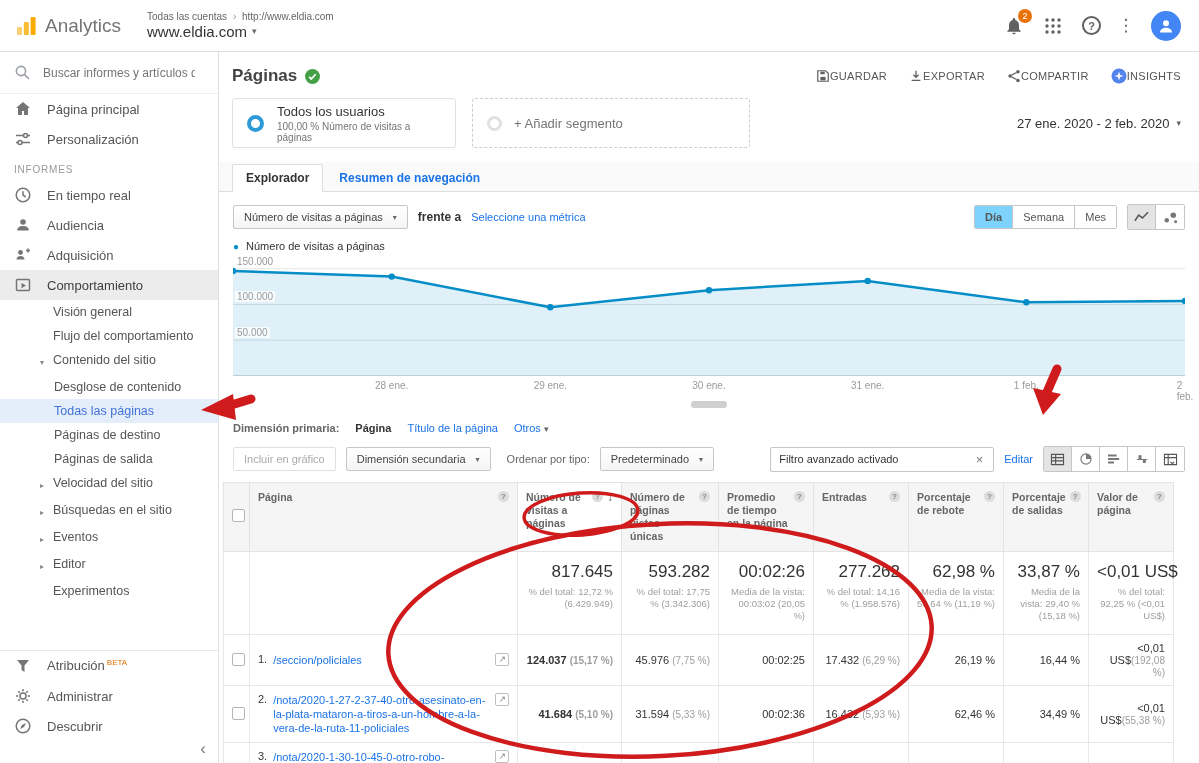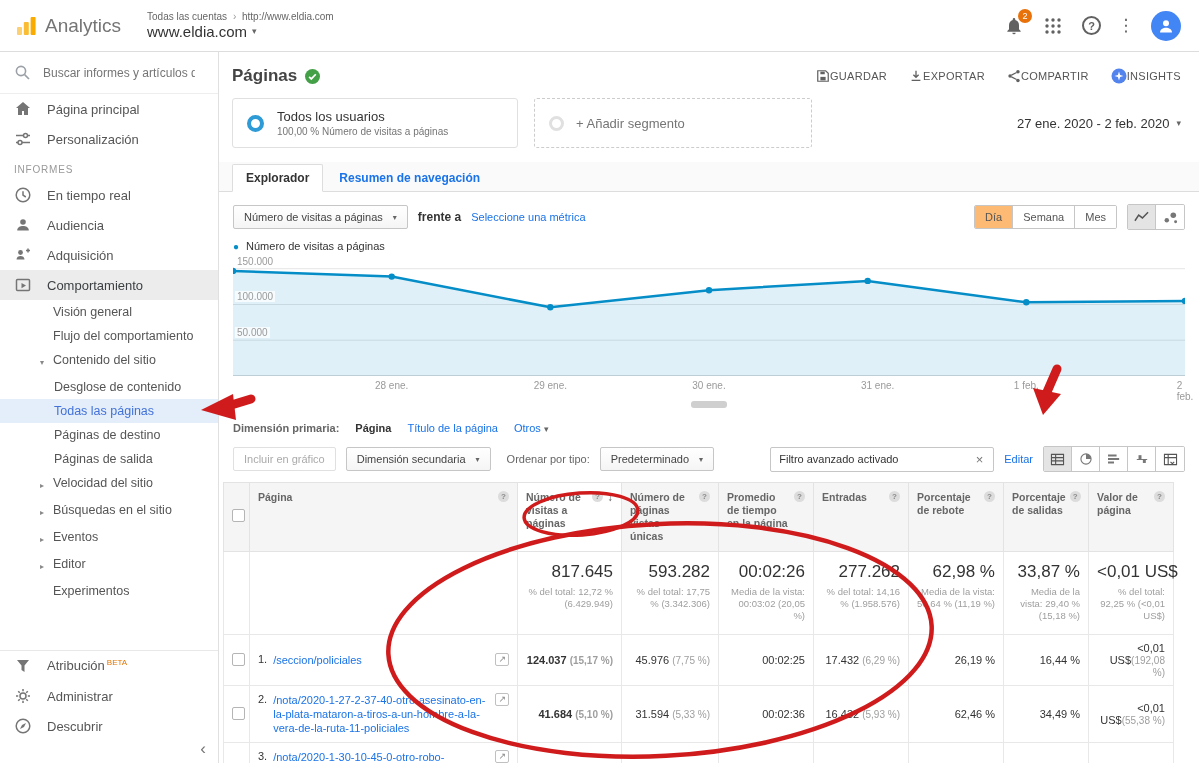--- a/index.html
+++ b/index.html
@@ -47,21 +47,21 @@
   .collapse-btn{position:absolute;bottom:4px;right:12px;font-size:17px;color:#757575;cursor:pointer}
 
   
   .mh{display:flex;align-items:center;gap:8px;padding:14px 18px 6px 13px}
   .mh h1{font-size:17px;font-weight:bold;color:#444}
   .actions{margin-left:auto;display:flex;gap:22px}
   .action{display:flex;align-items:center;font-size:11px;color:#555;cursor:pointer;letter-spacing:.3px}
 
   
   .segment-row{display:flex;align-items:center;gap:16px;padding:6px 18px 14px 13px}
-  .seg-card{width:286px;height:50px;border:1px solid #e0e0e0;border-radius:3px;display:flex;align-items:center;
+  .seg-card{width:224px;height:50px;border:1px solid #e0e0e0;border-radius:3px;display:flex;align-items:center;
     gap:13px;padding:0 14px;cursor:pointer;background:#fff}
   .ring{width:17px;height:17px;border-radius:50%;border:4px solid #2e9bd6;flex:none}
   .ring.gray{border-color:#e0e0e0;border-width:3px;width:15px;height:15px}
   .seg-title{font-size:13px;color:#333}
   .seg-sub{font-size:10px;color:#757575;margin-top:2px}
   .seg-add{width:278px;height:50px;border:1px dashed #ccc;border-radius:3px;display:flex;align-items:center;
     gap:12px;padding:0 14px;color:#757575;font-size:13px;cursor:pointer}
   .date-range{margin-left:auto;font-size:13px;color:#333;display:flex;align-items:center;gap:7px;cursor:pointer}
 
   
@@ -75,21 +75,21 @@
   .chip{border:1px solid #c6c6c6;border-radius:2px;background:linear-gradient(#fff,#f5f5f5);
     font-size:11px;color:#444;padding:5px 10px;display:inline-flex;gap:10px;align-items:center;cursor:pointer;white-space:nowrap}
   .chip .chev{font-size:8px}
   .chip.disabled{color:#aaa;border-color:#e0e0e0;background:#fff;cursor:default}
   .frente{font-size:12px;color:#333;font-weight:bold}
   .blue-link{color:var(--accent,#1a73e8);font-size:11px;cursor:pointer;text-decoration:none}
   .right-controls{margin-left:auto;display:flex;align-items:center;gap:10px}
   .seg-btns{display:flex;border:1px solid #c6c6c6;border-radius:2px;overflow:hidden}
   .seg-btn{padding:5px 10px;font-size:11px;color:#555;background:#fff;border-right:1px solid #c6c6c6;cursor:pointer}
   .seg-btn:last-child{border-right:0}
-  .seg-btn.active{background:#fdba74;font-weight:normal}
+  .seg-btn.active{background:#7dd3fc;font-weight:bold}
   .icon-btn{width:28px;height:24px;display:flex;align-items:center;justify-content:center;background:#fff;
     border-right:1px solid #c6c6c6;cursor:pointer}
   .icon-btn:last-child{border-right:0}
   .icon-btn.active{background:#e4e4e4}
 
   
   .legend{padding:8px 14px 2px;font-size:11px;color:#333;display:flex;gap:7px;align-items:center}
   .legend .dot{color:var(--chart-line,#058dc7);font-size:10px}
   .chart-outer{margin:4px 14px 0;position:relative;height:152px}
   #plot{position:relative;width:952px;height:118px;border-bottom:1px solid #d8d8d8}
@@ -455,21 +455,21 @@
           <div id="ylabels">
               <span class="ylab" style="top: 69.2424px;">50.000</span>
               <span class="ylab" style="top: 33.4848px;">100.000</span>
               <span class="ylab" style="top: -2.27273px;">150.000</span>
             </div>
         </div>
         <div id="xlabels">
             <span class="xlab" style="left: 16.6667%;">28 ene.</span>
             <span class="xlab" style="left: 33.3333%;">29 ene.</span>
             <span class="xlab" style="left: 50%;">30 ene.</span>
-            <span class="xlab" style="left: 66.6667%; margin-left: 10px;">31 ene.</span>
+            <span class="xlab" style="left: 66.6667%;">31 ene.</span>
             <span class="xlab" style="left: 83.3333%;">1 feb.</span>
             <span class="xlab" style="left: 100%;">2 feb.</span>
           </div>
         <div class="handle"></div>
       </div>
 
       <div class="dimension-row">
         <span class="dim-label">Dimensión primaria:</span>
         <span class="dim-primary">Página</span>
         <a class="blue-link">Título de la página</a>

